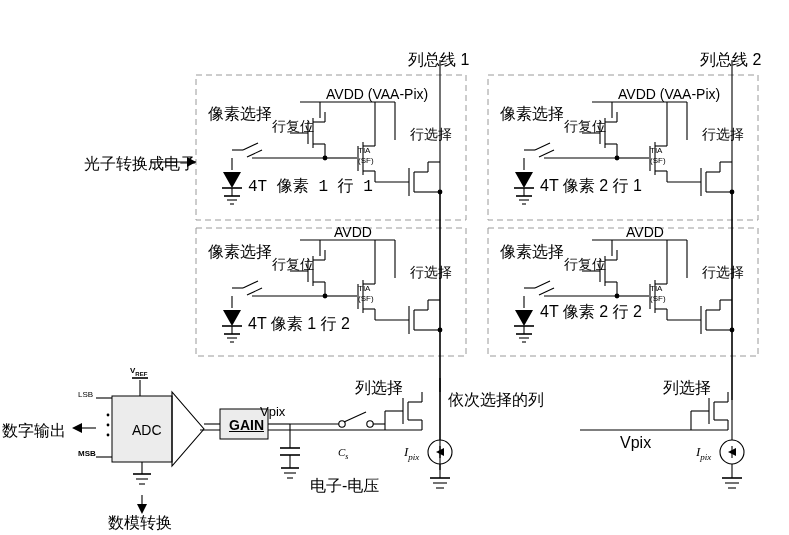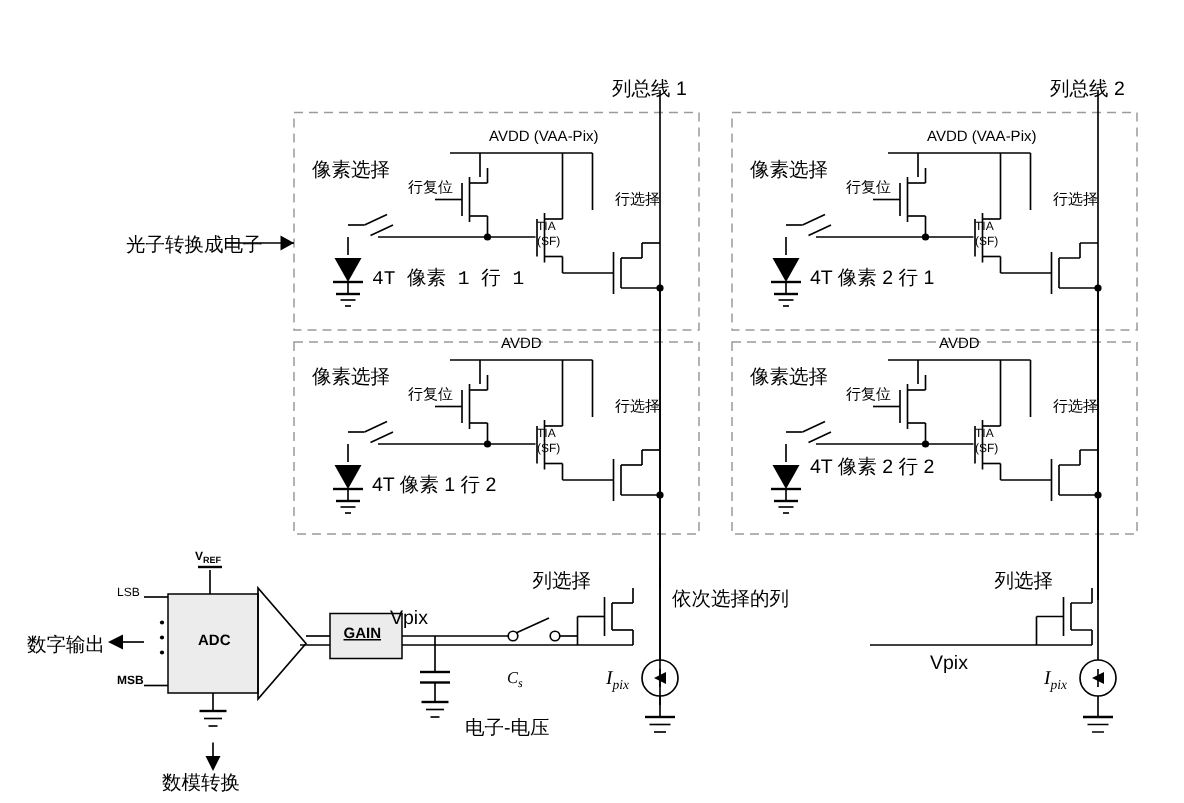--- a/index.html
+++ b/index.html
@@ -5,22 +5,22 @@
   html,body{margin:0;padding:0;}
   body{
     width:789px;height:535px;
     background:#ffffff;
     font-family:"Liberation Sans", sans-serif;
     position:relative;
     overflow:hidden;
   }
   #canvas{position:absolute;left:0;top:0;width:789px;height:535px;}
   .lbl{position:absolute;white-space:nowrap;color:#000;}
-  .lbl.cn{font-size:13px;}
-  .lbl.sm{font-size:10px;}
+  .lbl.cn{font-size:16px;}
+  .lbl.sm{font-size:14px;}
   .lbl.xs{font-size:8px;}
   .lbl.big{font-size:13px;}
   .lbl.ital{font-style:italic;font-family:"Liberation Serif",serif;}
 </style>
 </head>
 <body>
 
 <svg id="canvas" viewBox="0 0 789 535">
   <defs>
     <style>
@@ -324,26 +324,26 @@
 
 <div class="lbl cn" style="left:355px;top:378px;">列选择</div>
 <div class="lbl cn" style="left:663px;top:378px;">列选择</div>
 <div class="lbl cn" style="left:448px;top:390px;">依次选择的列</div>
 <div class="lbl cn" style="left:310px;top:476px;">电子-电压</div>
 
 <div class="lbl big" style="left:260px;top:404px;">Vpix</div>
 <div class="lbl cn" style="left:620px;top:434px;">Vpix</div>
 
 <div class="lbl sm" style="left:229px;top:417px;font-weight:bold;text-decoration:underline;">GAIN</div>
-<div class="lbl sm" style="left:132px;top:422px;font-weight:bold;">ADC</div>
+<div class="lbl sm" style="left:132px;top:422px;font-weight:normal;">ADC</div>
 
 <div class="lbl xs" style="left:130px;top:366px;font-weight:bold;"><span>V</span><sub style="font-size:6px;">REF</sub></div>
 
 <div class="lbl xs" style="left:78px;top:390px;font-weight:normal;">LSB</div>
 <div class="lbl xs" style="left:78px;top:449px;font-weight:bold;">MSB</div>
 
-<div class="lbl cn" style="left:18px;top:421px;">数字输出</div>
+<div class="lbl cn" style="left:2px;top:421px;">数字输出</div>
 <div class="lbl cn" style="left:108px;top:513px;text-align:center;">数模转换</div>
 
 <div class="lbl ital" style="left:298px;top:446px;font-size:11px;margin-left:40px;"><span>C</span><sub style="font-size:8px;">s</sub></div>
 
 <div class="lbl ital" style="left:404px;top:444px;font-size:13px;"><span>I</span><sub style="font-size:9px;">pix</sub></div>
 <div class="lbl ital" style="left:696px;top:444px;font-size:13px;"><span>I</span><sub style="font-size:9px;">pix</sub></div>
 
 </body></html>

